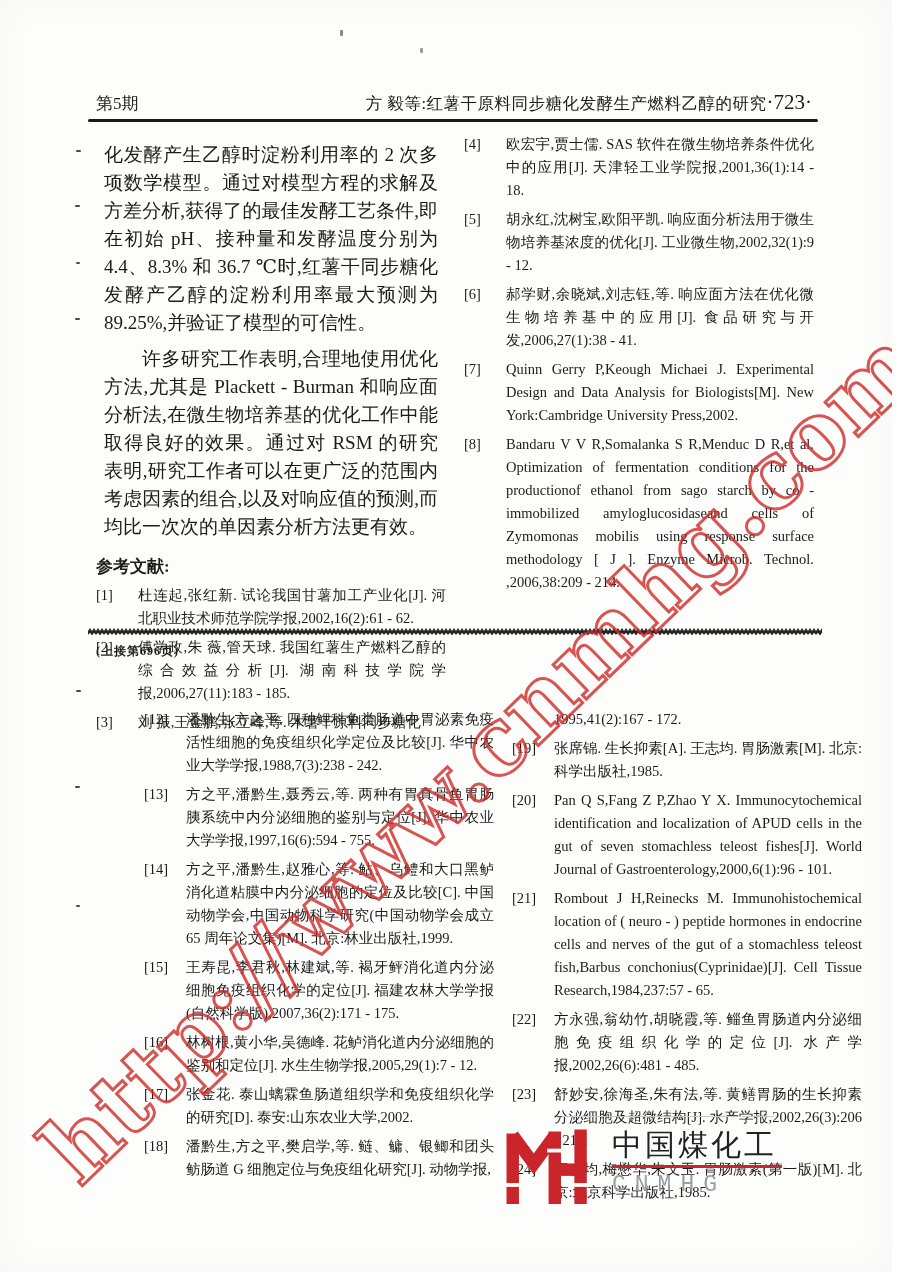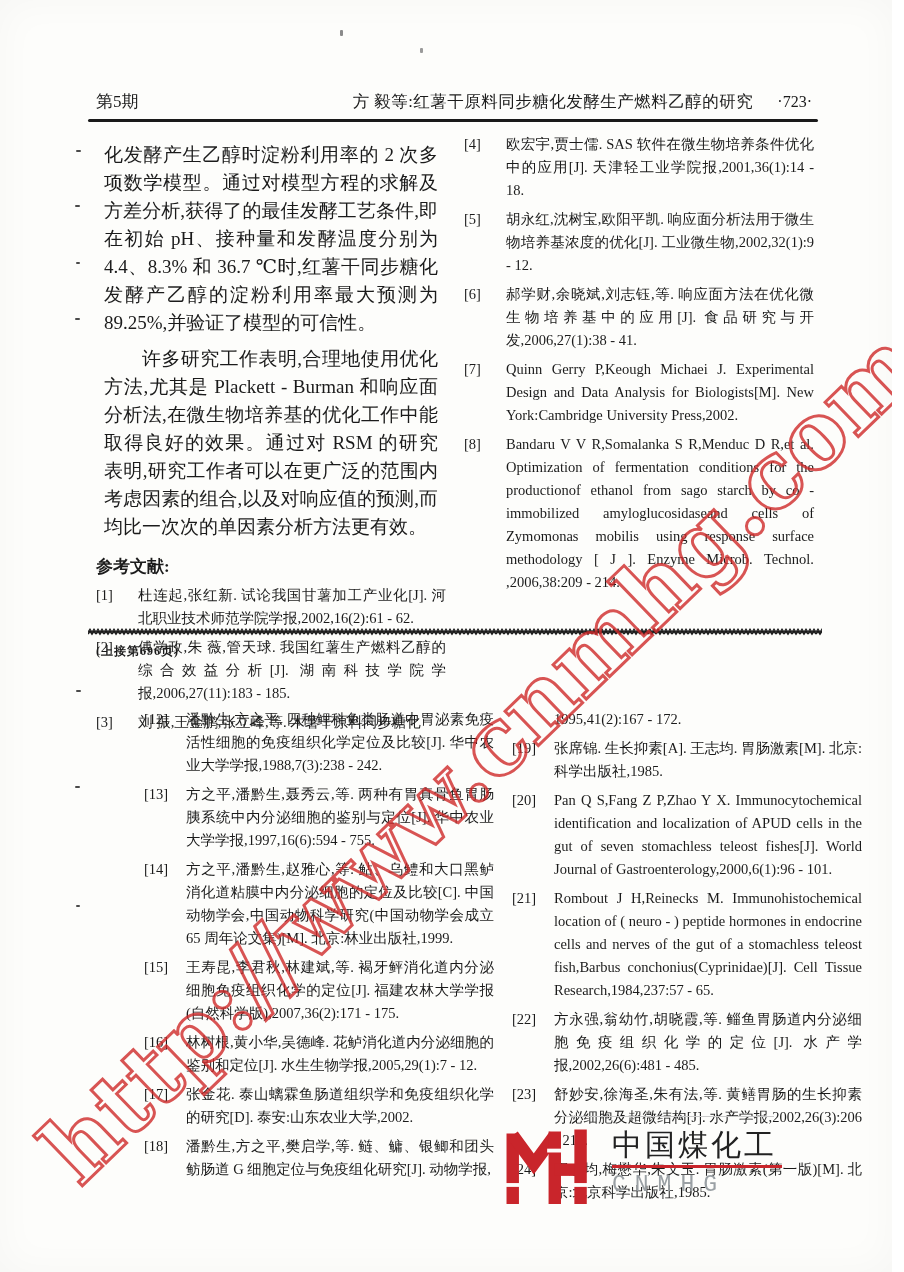--- a/index.html
+++ b/index.html
@@ -5,21 +5,21 @@
   html,body{margin:0;padding:0;background:#ffffff;}
   .page{
     position:relative;width:892px;height:1272px;background:#fdfdfb;
     font-family:"Liberation Serif","DejaVu Serif",serif;color:#1b1b1b;
     overflow:hidden;box-shadow:inset 0 0 40px rgba(0,0,0,0.03);
   }
   
   .header-row{position:absolute;left:96px;top:90px;width:716px;display:flex;align-items:baseline;}
   .hdr-issue{font-size:17px;white-space:nowrap;}
   .hdr-title{flex:1;text-align:right;font-size:16.5px;letter-spacing:.5px;}
-  .hdr-page{font-size:16px;white-space:nowrap;margin-left:24px;}
+  .hdr-page{font-size:21px;white-space:nowrap;}
   .header-rule{position:absolute;left:88px;top:119px;width:730px;height:2.5px;background:#1a1a1a;border-radius:2px;}
   
   .cols{position:absolute;left:96px;width:718px;display:flex;gap:18px;}
   .cols.top{top:133px;}
   .cols.bottom{top:708px;margin-left:48px;}
   .col{width:350px;}
   .body-par{margin:8px;font-size:19px;line-height:28px;text-align:justify;}
   .body-par.indent{text-indent:2em;}
   .refs-heading{font-weight:bold;font-size:17px;margin:14px 0 6px 0;}
   .ref{display:flex;margin-bottom:6px;}

